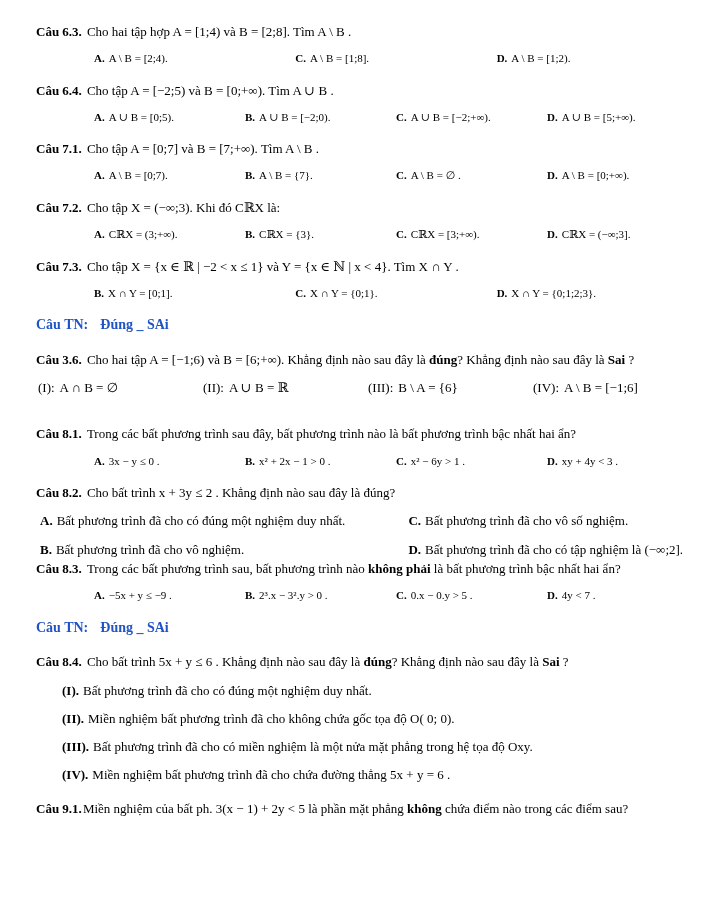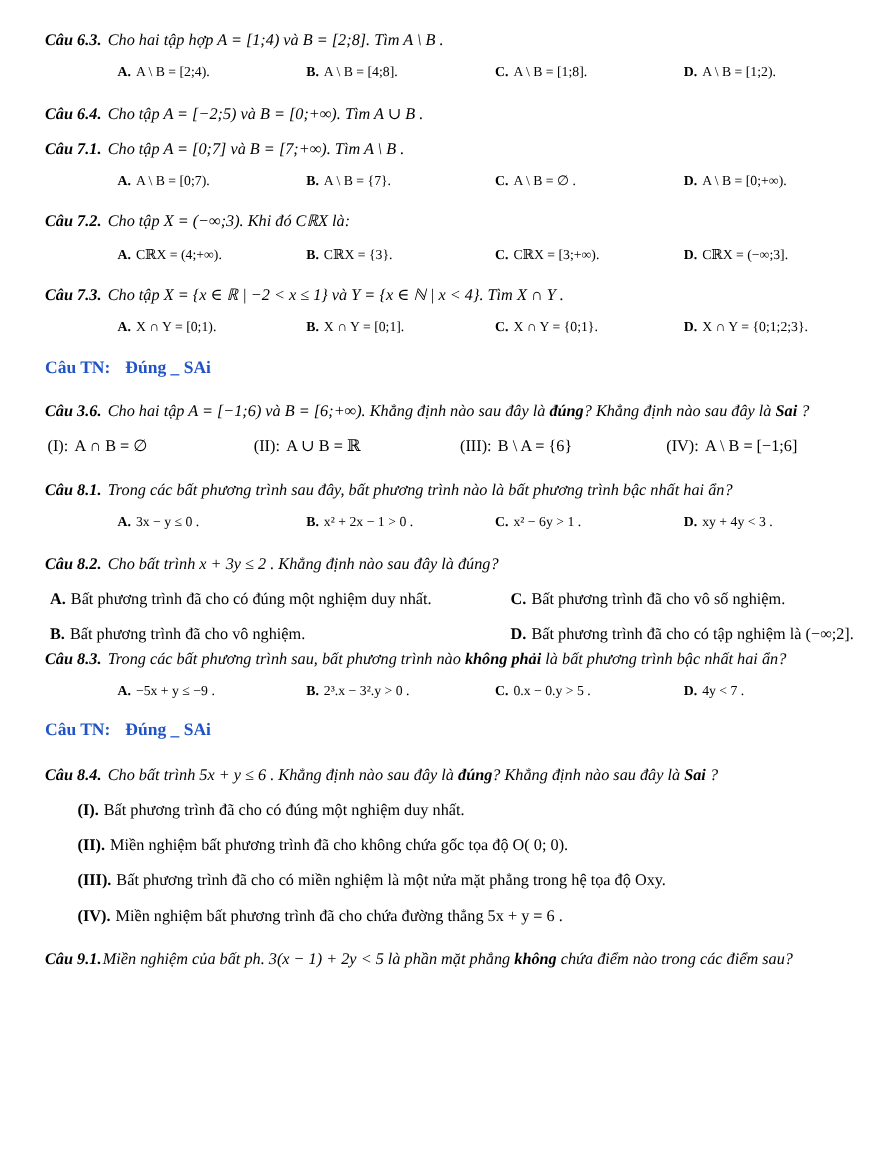--- a/index.html
+++ b/index.html
@@ -11,21 +11,20 @@
   .page {
     width: 714px;
     min-height: 924px;
     background: #ffffff;
     padding: 22px 16px 20px 36px;
   }
   .q-line {
     font-size: 13px;
     line-height: 1.55;
     margin-bottom: 8px;
-    font-style: italic;
   }
   .q-label { font-weight: bold; margin-right: 5px; }
   .q-label.tight { margin-right: 1px; }
   .opts {
     display: flex;
     padding-left: 58px;
     margin-bottom: 14px;
     font-size: 11px;
     line-height: 1.5;
   }
@@ -35,21 +34,21 @@
     display: grid;
     grid-template-columns: 56% 44%;
     row-gap: 9px;
     padding-left: 4px;
     font-size: 13px;
     line-height: 1.5;
   }
   .stmt-row {
     display: flex;
     padding-left: 2px;
-    margin-bottom: 15px;
+    margin-bottom: 27px;
     font-size: 13px;
     line-height: 1.5;
   }
   .stmt-row .stmt { flex: 1 1 0; }
   .skey { margin-right: 5px; }
   .stmts {
     padding-left: 26px;
     margin-bottom: 14px;
     font-size: 13px;
   }
@@ -65,54 +64,58 @@
 </style>
 </head>
 <body>
 
 <div class="page">
 
   <section>
     <p class="q-line"><b class="q-label">Câu 6.3.</b><span>Cho hai tập hợp A = [1;4) và B = [2;8]. Tìm A \ B .</span></p>
     <div class="opts">
       <span class="opt"><b class="okey">A.</b><span>A \ B = [2;4).</span></span>
-      <span class="opt"><b class="okey">B.</b><span>A \ B = [4;8].</span></span>
       <span class="opt"><b class="okey">C.</b><span>A \ B = [1;8].</span></span>
       <span class="opt"><b class="okey">D.</b><span>A \ B = [1;2).</span></span>
     </div>
   </section>
 
   <section>
     <p class="q-line"><b class="q-label">Câu 6.4.</b><span>Cho tập A = [−2;5) và B = [0;+∞). Tìm A ∪ B .</span></p>
+    <div class="opts">
+      <span class="opt"><b class="okey">A.</b><span>A ∪ B = [0;5).</span></span>
+      <span class="opt"><b class="okey">B.</b><span>A ∪ B = [−2;0).</span></span>
+      <span class="opt"><b class="okey">C.</b><span>A ∪ B = [−2;+∞).</span></span>
+      <span class="opt"><b class="okey">D.</b><span>A ∪ B = [5;+∞).</span></span>
+    </div>
   </section>
 
   <section>
     <p class="q-line"><b class="q-label">Câu 7.1.</b><span>Cho tập A = [0;7] và B = [7;+∞). Tìm A \ B .</span></p>
     <div class="opts">
       <span class="opt"><b class="okey">A.</b><span>A \ B = [0;7).</span></span>
       <span class="opt"><b class="okey">B.</b><span>A \ B = {7}.</span></span>
       <span class="opt"><b class="okey">C.</b><span>A \ B = ∅ .</span></span>
       <span class="opt"><b class="okey">D.</b><span>A \ B = [0;+∞).</span></span>
     </div>
   </section>
 
   <section>
     <p class="q-line"><b class="q-label">Câu 7.2.</b><span>Cho tập X = (−∞;3). Khi đó CℝX là:</span></p>
     <div class="opts">
-      <span class="opt"><b class="okey">A.</b><span>CℝX = (4;+∞).</span></span>
+      <span class="opt"><b class="okey">A.</b><span>CℝX = (3;+∞).</span></span>
       <span class="opt"><b class="okey">B.</b><span>CℝX = {3}.</span></span>
       <span class="opt"><b class="okey">C.</b><span>CℝX = [3;+∞).</span></span>
       <span class="opt"><b class="okey">D.</b><span>CℝX = (−∞;3].</span></span>
     </div>
   </section>
 
   <section>
     <p class="q-line"><b class="q-label">Câu 7.3.</b><span>Cho tập X = {x ∈ ℝ | −2 &lt; x ≤ 1} và Y = {x ∈ ℕ | x &lt; 4}. Tìm X ∩ Y .</span></p>
     <div class="opts">
-      <span class="opt"><b class="okey">A.</b><span>X ∩ Y = [0;1).</span></span>
       <span class="opt"><b class="okey">B.</b><span>X ∩ Y = [0;1].</span></span>
       <span class="opt"><b class="okey">C.</b><span>X ∩ Y = {0;1}.</span></span>
       <span class="opt"><b class="okey">D.</b><span>X ∩ Y = {0;1;2;3}.</span></span>
     </div>
   </section>
 
   <p class="tn"><span>Câu TN:</span><span class="tn-title">Đúng _ SAi</span></p>
 
   <section>
     <p class="q-line"><b class="q-label">Câu 3.6.</b><span>Cho hai tập A = [−1;6) và B = [6;+∞). Khẳng định nào sau đây là </span><b>đúng</b><span>? Khẳng định nào sau đây là </span><b>Sai</b><span> ?</span></p>

